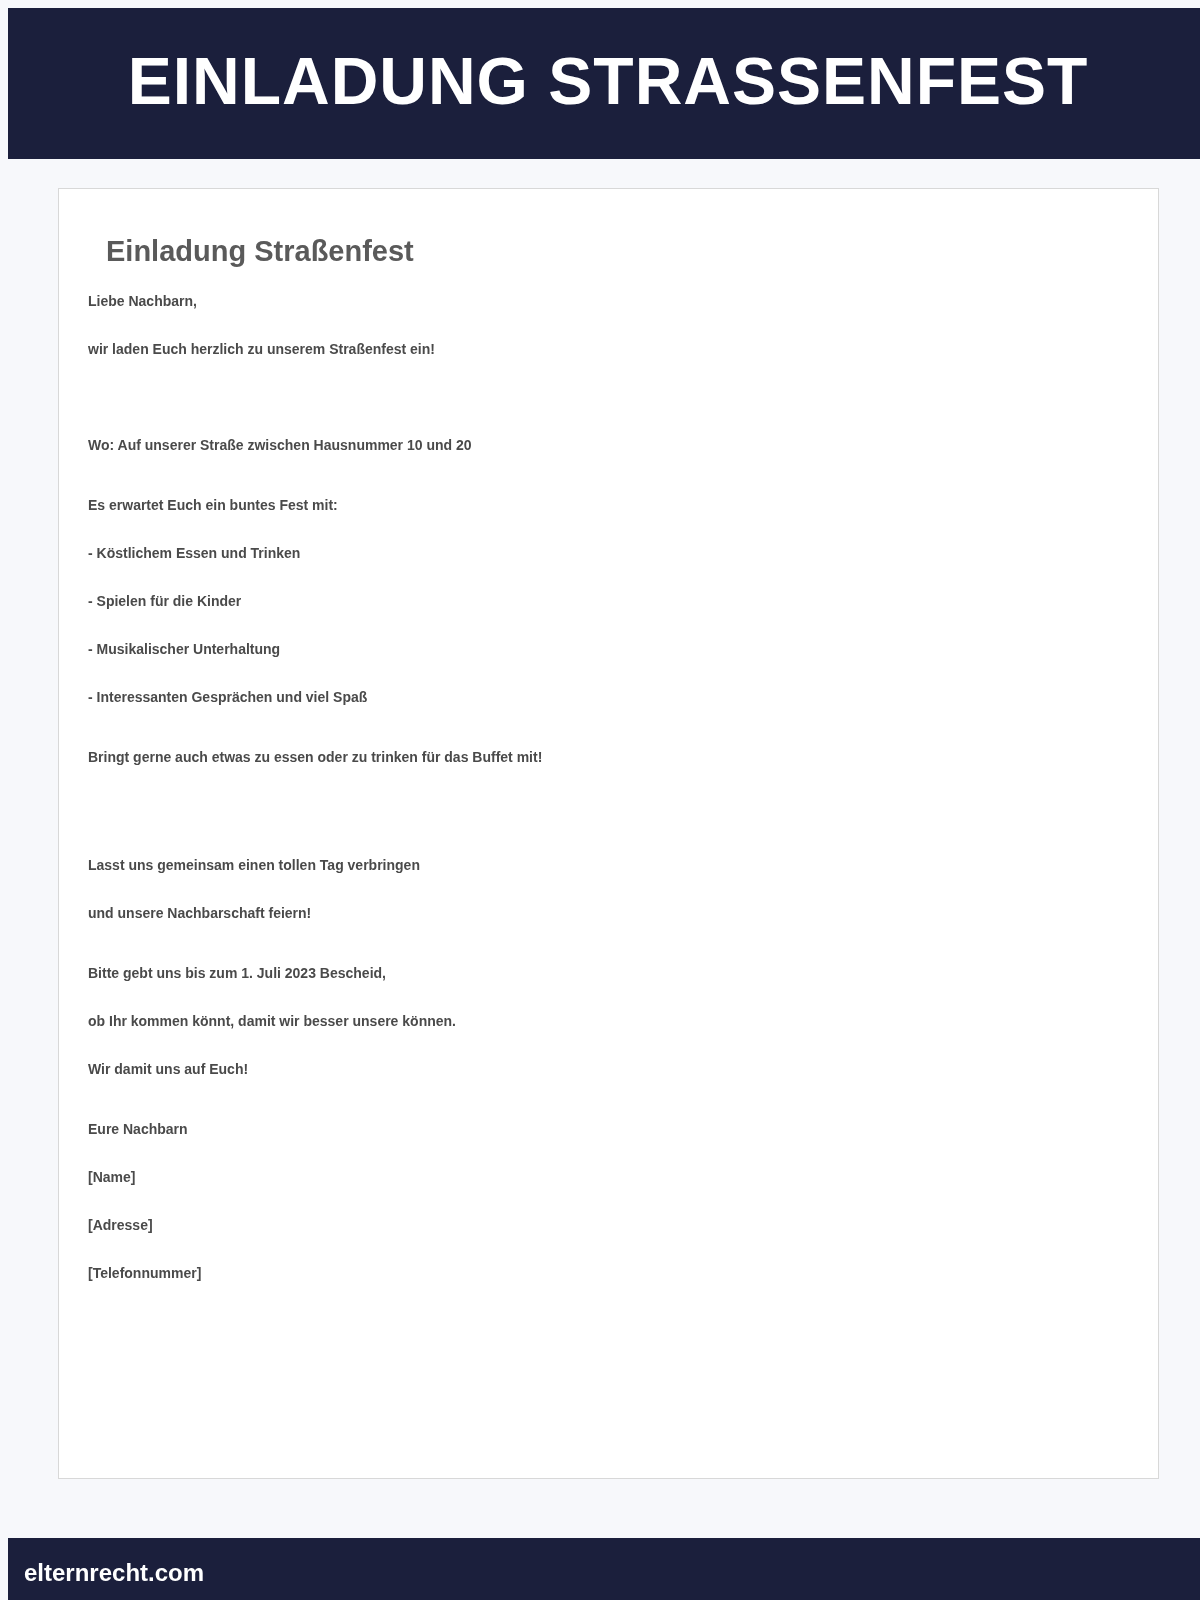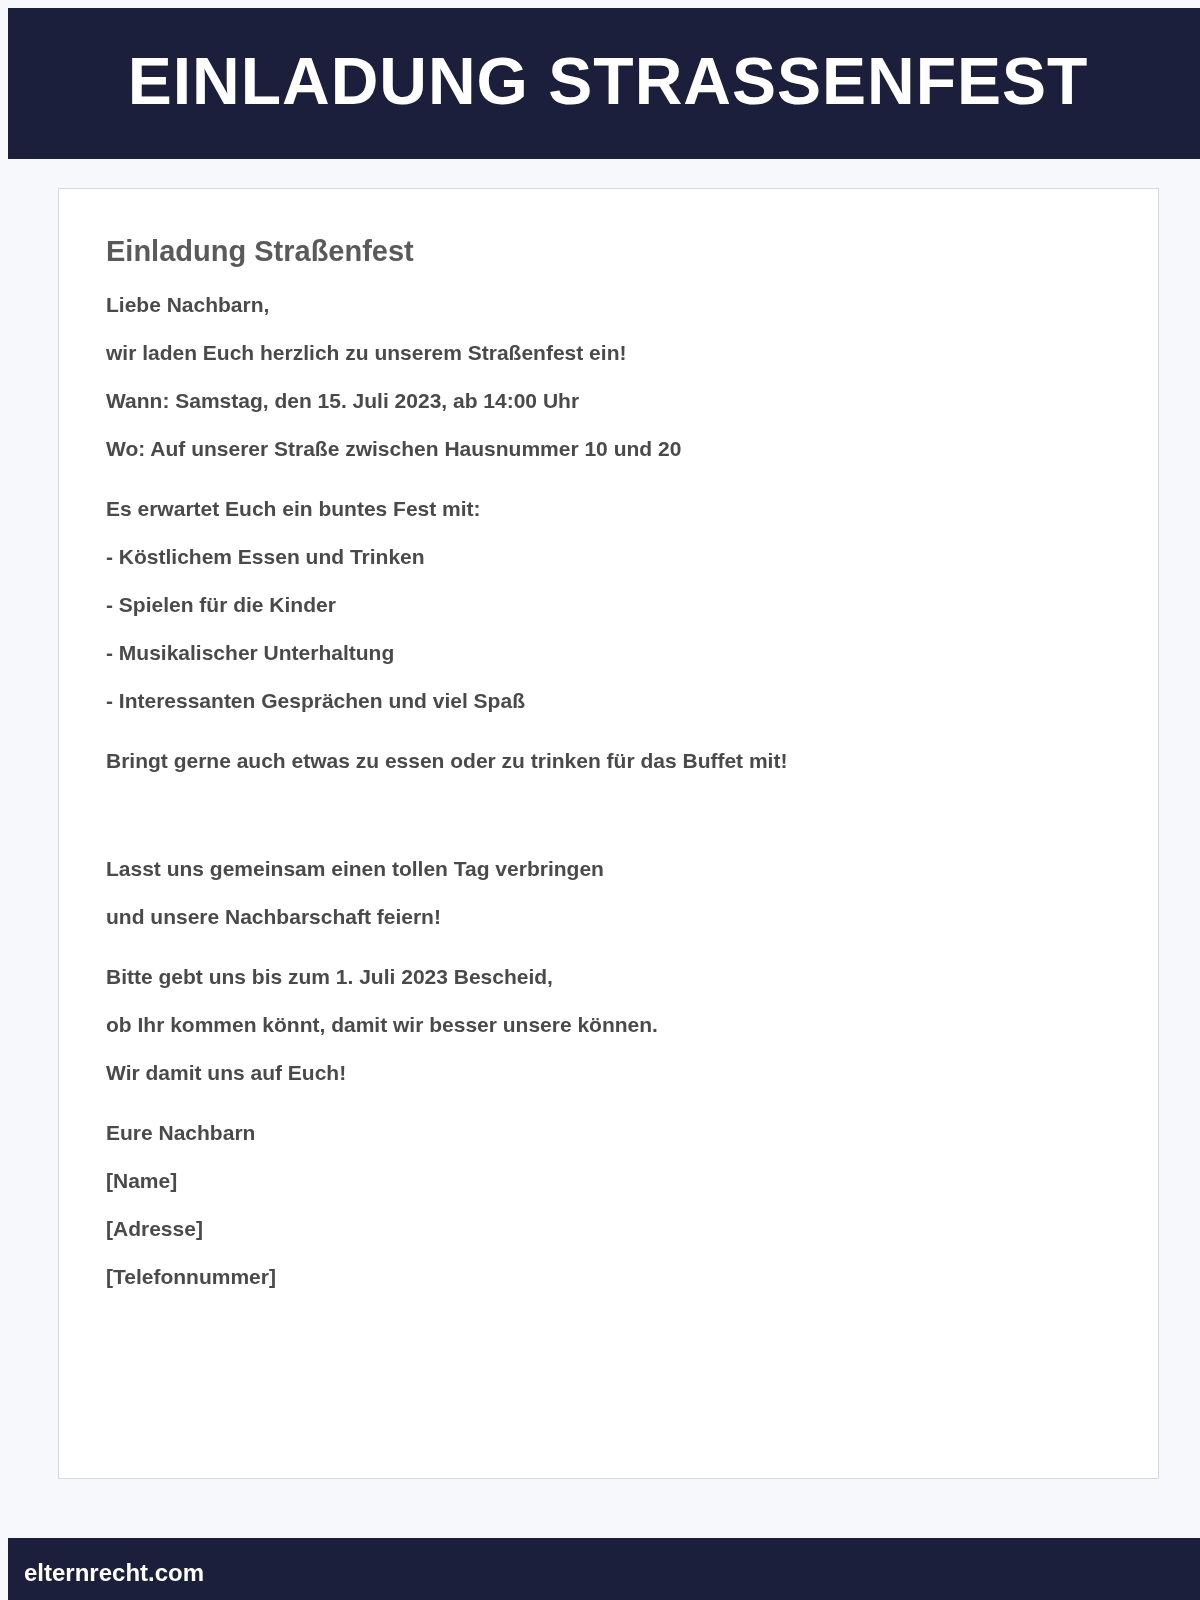--- a/index.html
+++ b/index.html
@@ -21,42 +21,41 @@
   }
   .card {
     position: absolute; left: 50px; top: 180px; width: 1101px; height: 1291px;
     background: #ffffff; border: 1px solid #d8d8d8;
   }
   .doc-title {
     position: absolute; left: 39px; top: 38px;
     font-size: 29px; font-weight: bold; color: #5a5a5a;
   }
   .line {
-    position: absolute; left: 39px;
-    font-size: 21px; font-weight: bold; color: #4a4a4a; white-space: nowrap;
+    position: absolute; left: 21px;
+    font-size: 14px; font-weight: bold; color: #4a4a4a; white-space: nowrap;
   }
   .footer {
     position: absolute; left: 0; top: 1530px; width: 1200px; height: 70px;
     background: #1b1f3c;
     display: flex; align-items: center; 
   }
   .footer span { color: #ffffff; font-size: 24px; font-weight: bold; }
 </style>
 </head>
 <body>
 
 <div class="header">
   <h1>EINLADUNG STRASSENFEST</h1>
 </div>
 
 <div class="card">
   <div class="doc-title">Einladung Straßenfest</div>
   <div class="line" style="top:96px">Liebe Nachbarn,</div>
   <div class="line" style="top:144px">wir laden Euch herzlich zu unserem Straßenfest ein!</div>
-  <div class="line" style="top:192px">Wann: Samstag, den 15. Juli 2023, ab 14:00 Uhr</div>
   <div class="line" style="top:240px">Wo: Auf unserer Straße zwischen Hausnummer 10 und 20</div>
   <div class="line" style="top:300px">Es erwartet Euch ein buntes Fest mit:</div>
   <div class="line" style="top:348px">- Köstlichem Essen und Trinken</div>
   <div class="line" style="top:396px">- Spielen für die Kinder</div>
   <div class="line" style="top:444px">- Musikalischer Unterhaltung</div>
   <div class="line" style="top:492px">- Interessanten Gesprächen und viel Spaß</div>
   <div class="line" style="top:552px">Bringt gerne auch etwas zu essen oder zu trinken für das Buffet mit!</div>
   <div class="line" style="top:660px">Lasst uns gemeinsam einen tollen Tag verbringen</div>
   <div class="line" style="top:708px">und unsere Nachbarschaft feiern!</div>
   <div class="line" style="top:768px">Bitte gebt uns bis zum 1. Juli 2023 Bescheid,</div>

